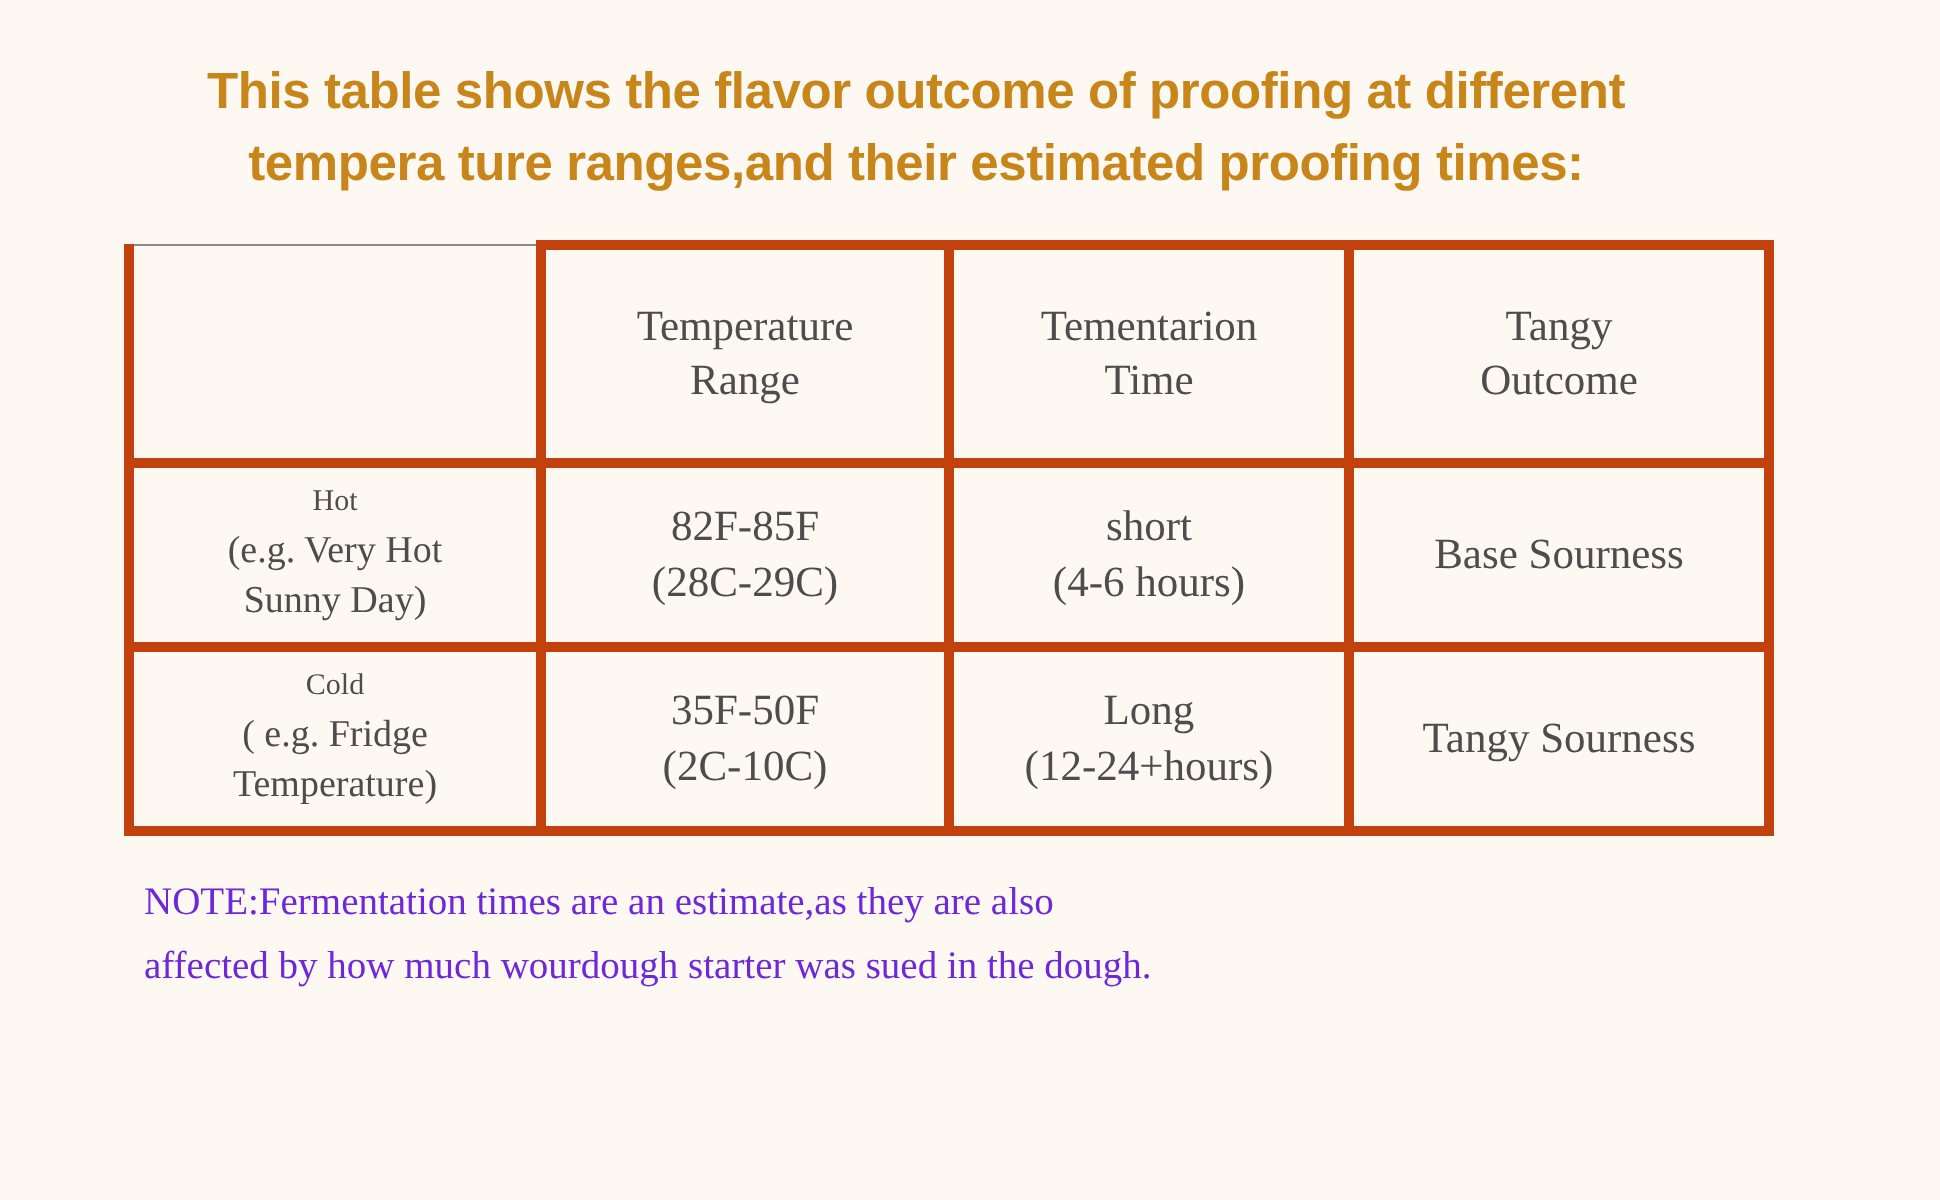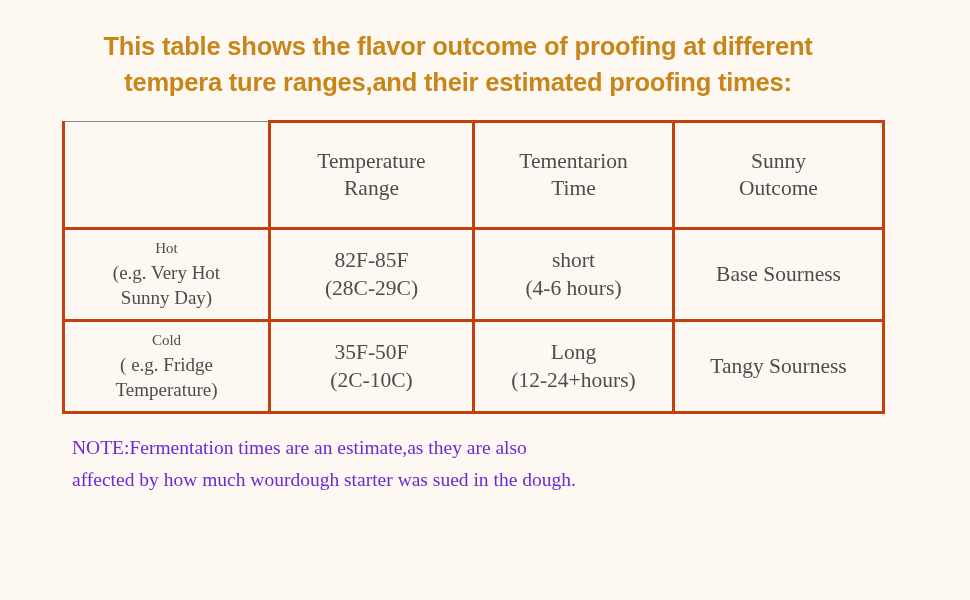--- a/index.html
+++ b/index.html
@@ -35,21 +35,21 @@
   .title .line2 {
     display: block;
   }
   table.flavor-table {
     border-collapse: collapse;
     width: 820px;
     margin: 0 auto;
     table-layout: fixed;
   }
   table.flavor-table td, table.flavor-table th {
-    border: 3px solid #c2410c;
+    border: 5px solid #c2410c;
     text-align: center;
     vertical-align: middle;
     font-weight: normal;
     color: #4d4d4d;
     padding: 6px 6px;
   }
   col.c1 { width: 206px; }
   col.c2 { width: 204px; }
   col.c3 { width: 200px; }
   col.c4 { width: 210px; }
@@ -116,21 +116,21 @@
         <td class="corner"></td>
         <th>
           <span class="cell-l1">Temperature</span>
           <span class="cell-l2">Range</span>
         </th>
         <th>
           <span class="cell-l1">Tementarion</span>
           <span class="cell-l2">Time</span>
         </th>
         <th>
-          <span class="cell-l1">Sunny</span>
+          <span class="cell-l1">Tangy</span>
           <span class="cell-l2">Outcome</span>
         </th>
       </tr>
     </thead>
     <tbody>
       <tr>
         <td class="cat">
           <span class="cat-top">Hot</span>
           <span class="cat-rest">(e.g. Very Hot</span>
           <span class="cat-rest">Sunny Day)</span>

